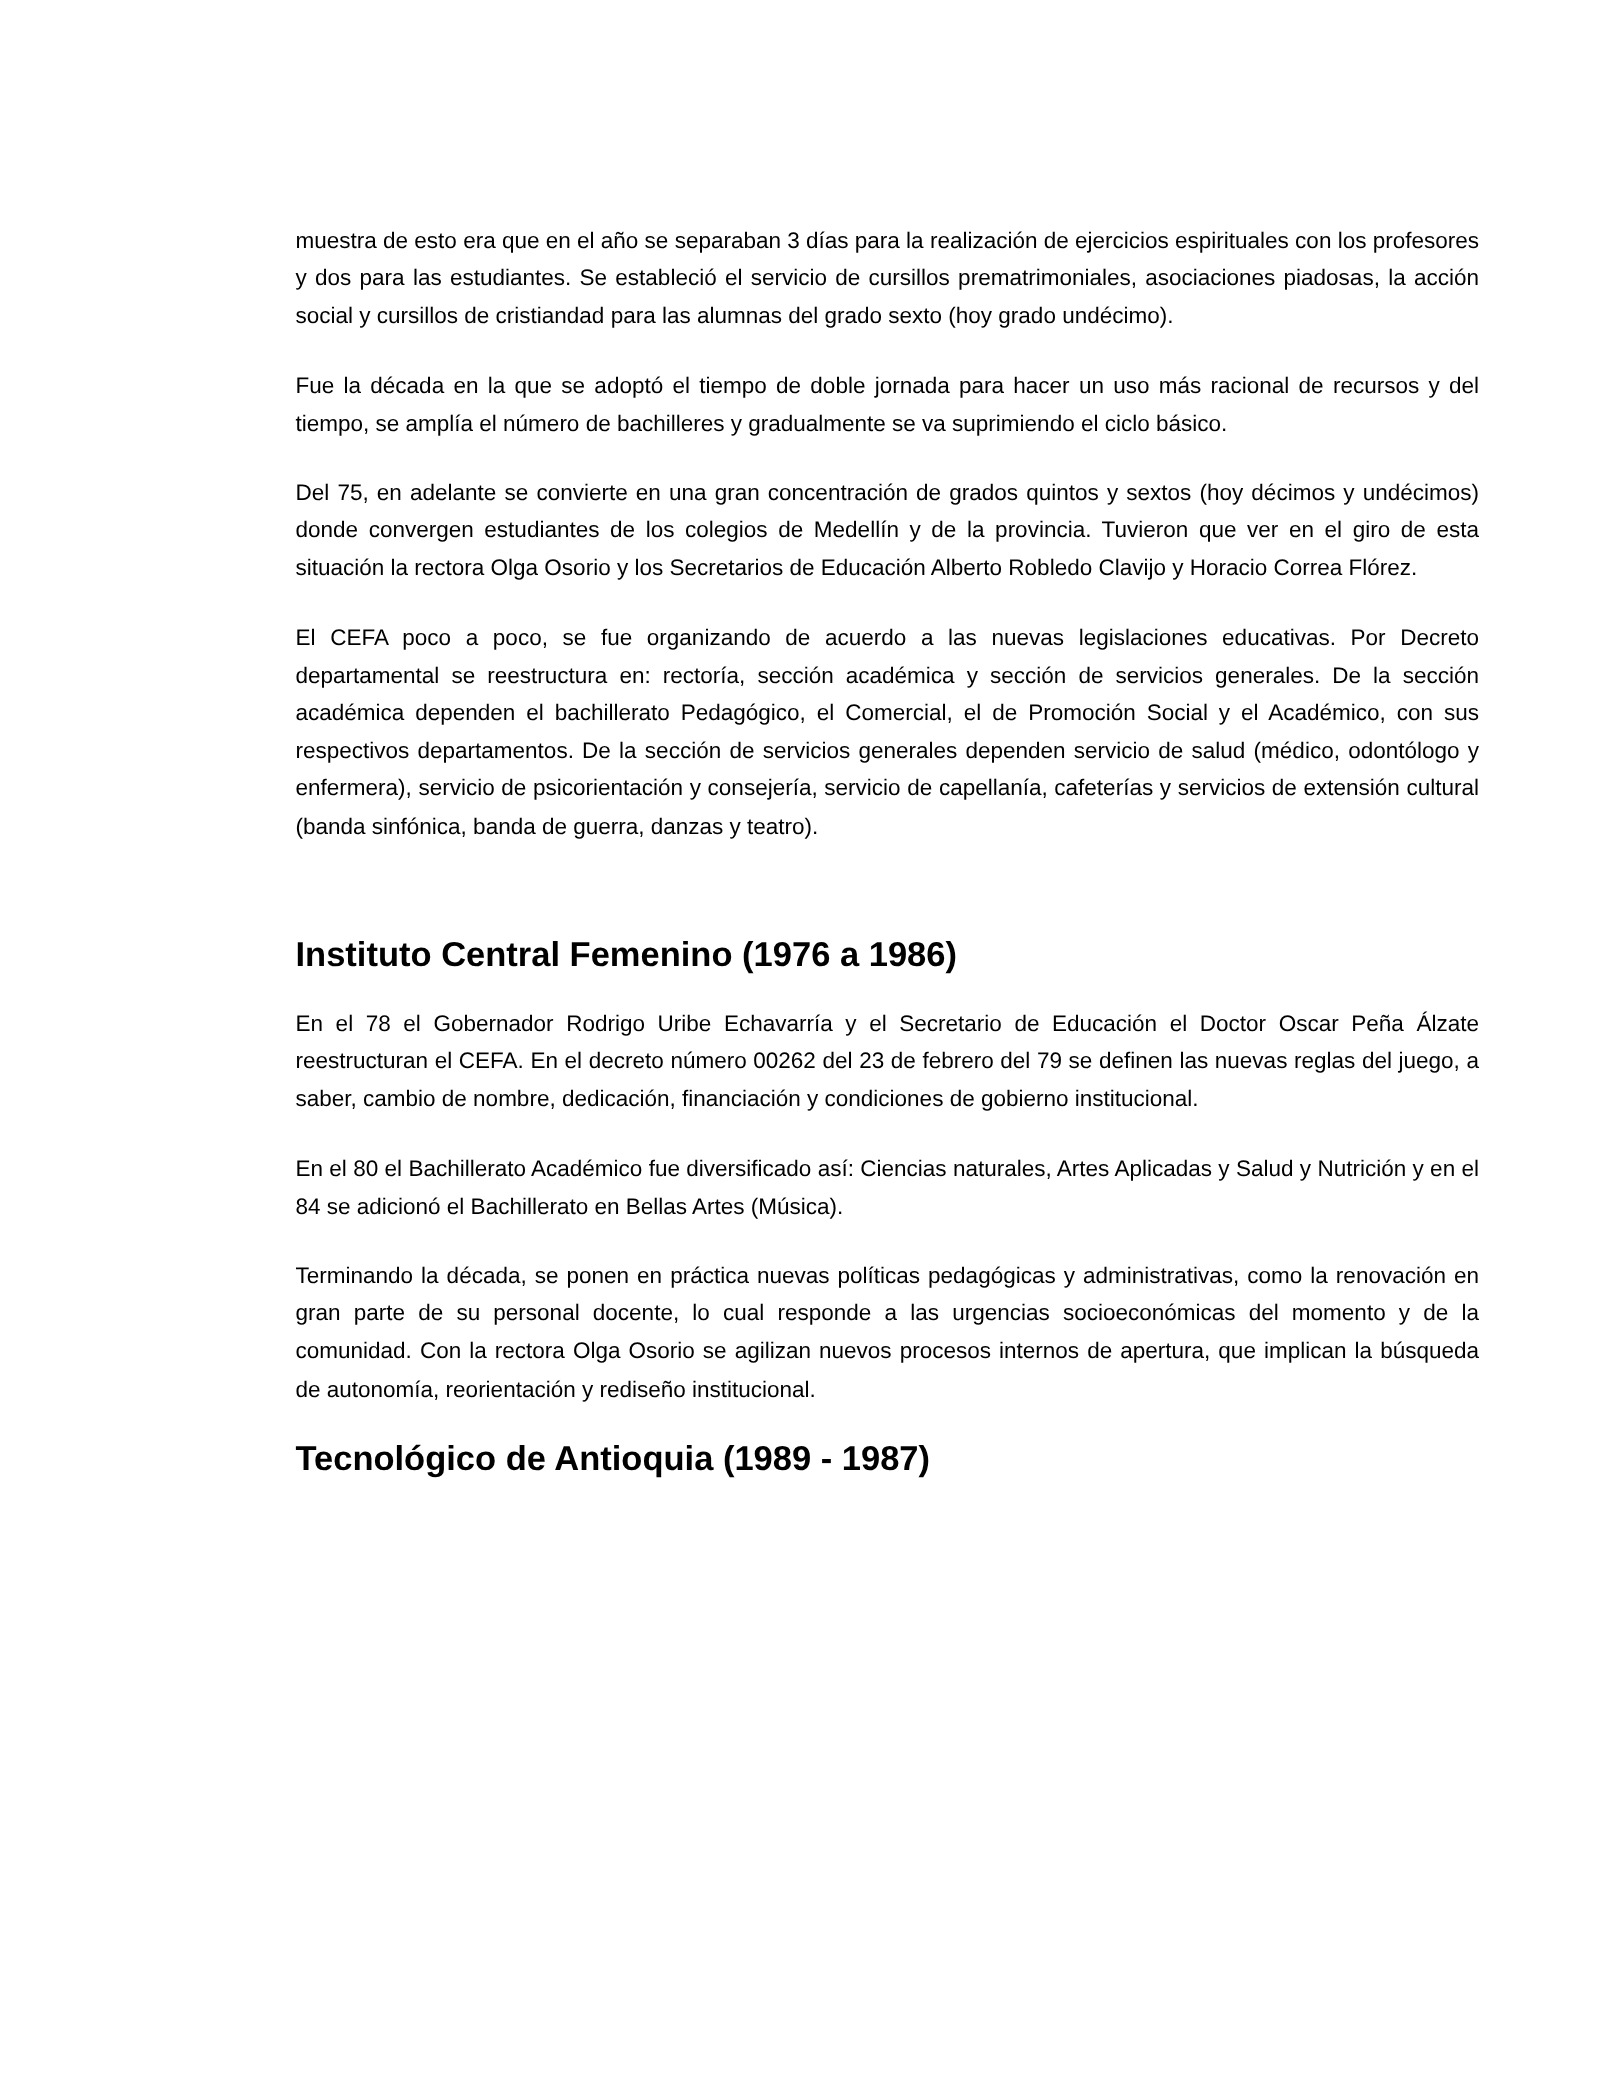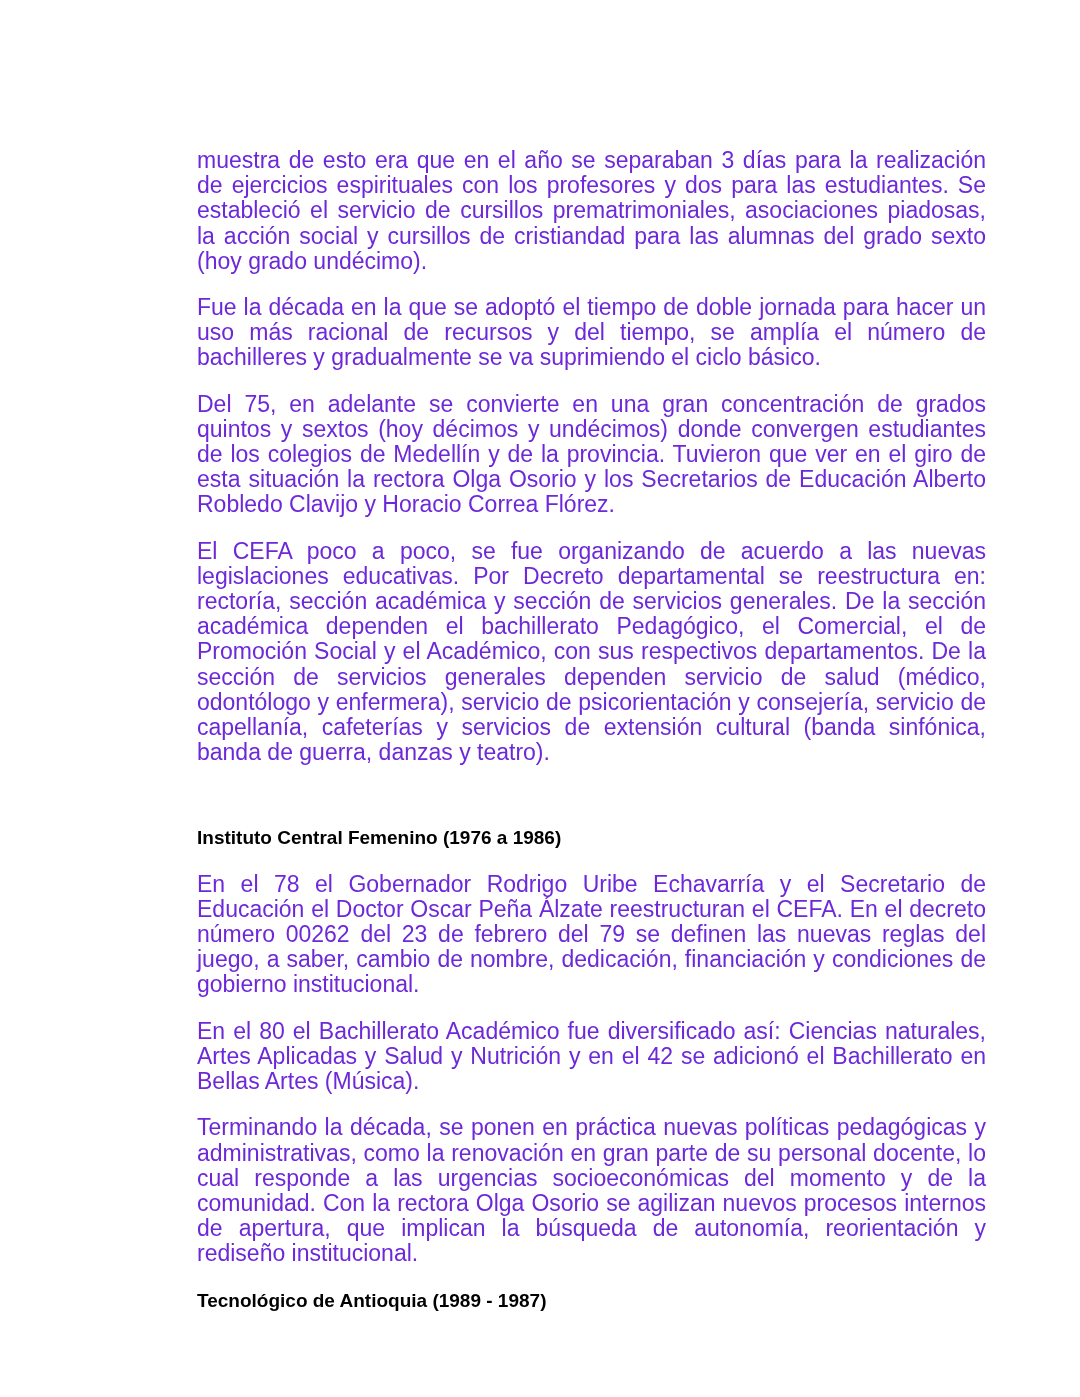--- a/index.html
+++ b/index.html
@@ -18,35 +18,35 @@
     overflow: hidden;
   }
   .content {
     position: absolute;
     left: 197px;
     top: 148px;
     width: 789px;
   }
   .para {
     font-family: "Liberation Sans", sans-serif;
-    font-size: 23px;
+    font-size: 15px;
     line-height: 25.2px;
-    color: #6d28d9;
+    color: #000000;
     text-align: justify;
     text-justify: inter-word;
     margin: 0 0 21px 0;
     hyphens: none;
     -webkit-hyphens: none;
   }
   .para:last-child {
     margin-bottom: 0;
   }
   .heading {
     font-family: "Liberation Sans", sans-serif;
-    font-size: 19px;
+    font-size: 23px;
     line-height: 25.2px;
     font-weight: bold;
     color: #000000;
     text-align: left;
     margin: 0 0 21px 0;
   }
   .gap-large {
     margin-top: 60px;
   }
 </style>
@@ -62,20 +62,20 @@
 
     <p class="para">Del 75, en adelante se convierte en una gran concentración de grados quintos y sextos (hoy décimos y undécimos) donde convergen estudiantes de los colegios de Medellín y de la provincia.  Tuvieron que ver en el giro de esta situación la rectora Olga Osorio y los Secretarios de Educación Alberto Robledo Clavijo y Horacio Correa Flórez.</p>
 
     <p class="para">El CEFA poco a poco, se fue organizando de acuerdo a las nuevas legislaciones educativas. Por Decreto departamental se reestructura en: rectoría, sección académica y sección de servicios generales.  De la sección académica dependen el bachillerato Pedagógico, el Comercial, el de Promoción Social y el Académico, con sus respectivos departamentos.  De la sección de servicios generales dependen servicio de salud (médico, odontólogo y enfermera), servicio de psicorientación y consejería, servicio de capellanía, cafeterías y servicios de extensión cultural (banda sinfónica, banda de guerra, danzas y teatro).</p>
 
     <h2 class="heading gap-large">Instituto Central Femenino (1976 a 1986)</h2>
 
     <p class="para">En el 78 el Gobernador Rodrigo Uribe Echavarría y el Secretario de Educación el Doctor Oscar Peña Álzate reestructuran el CEFA. En el decreto número 00262 del 23 de febrero del 79 se definen las nuevas reglas del juego, a saber, cambio de nombre, dedicación, financiación y condiciones de gobierno institucional.</p>
 
 
-    <p class="para">En el 80 el Bachillerato Académico fue diversificado así: Ciencias naturales, Artes Aplicadas y Salud y Nutrición y en el 42 se adicionó el Bachillerato en Bellas Artes (Música).</p>
+    <p class="para">En el 80 el Bachillerato Académico fue diversificado así: Ciencias naturales, Artes Aplicadas y Salud y Nutrición y en el 84 se adicionó el Bachillerato en Bellas Artes (Música).</p>
 
     <p class="para">Terminando la década, se ponen en práctica nuevas políticas pedagógicas y administrativas, como la renovación en gran parte de su personal docente, lo cual responde a las urgencias socioeconómicas del momento y de la comunidad. Con la rectora Olga Osorio se agilizan nuevos procesos internos de apertura, que implican la búsqueda de autonomía, reorientación y rediseño institucional.</p>
 
     <h2 class="heading">Tecnológico de Antioquia (1989 - 1987)</h2>
 
   </div>
 </div>
 
 </body></html>

